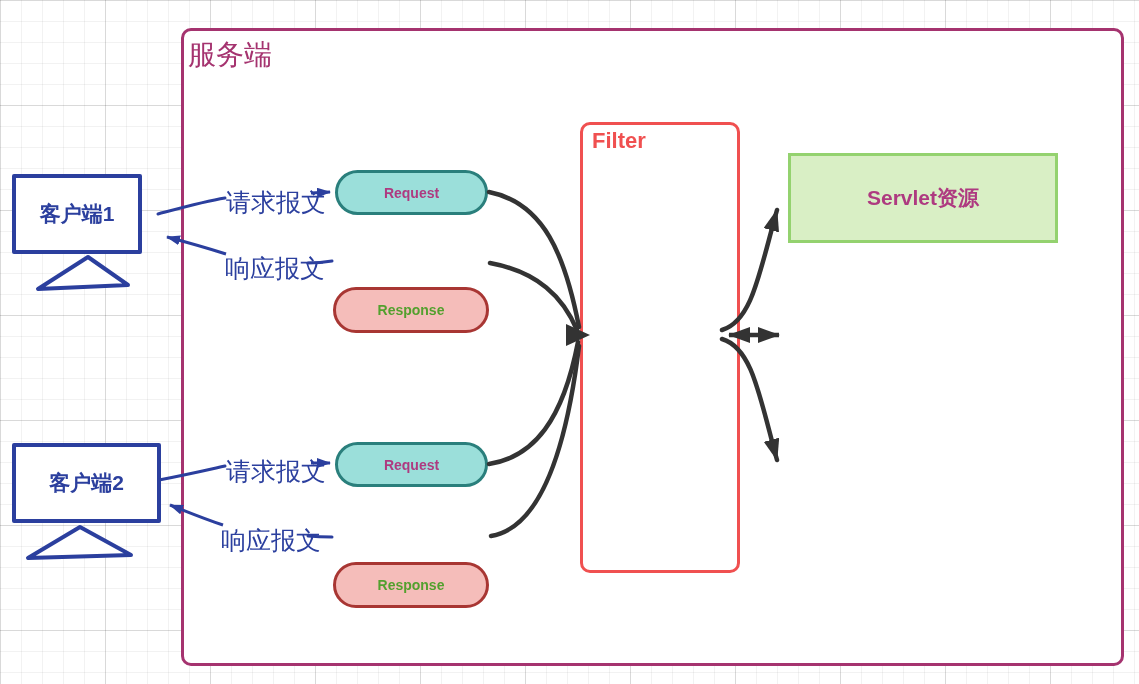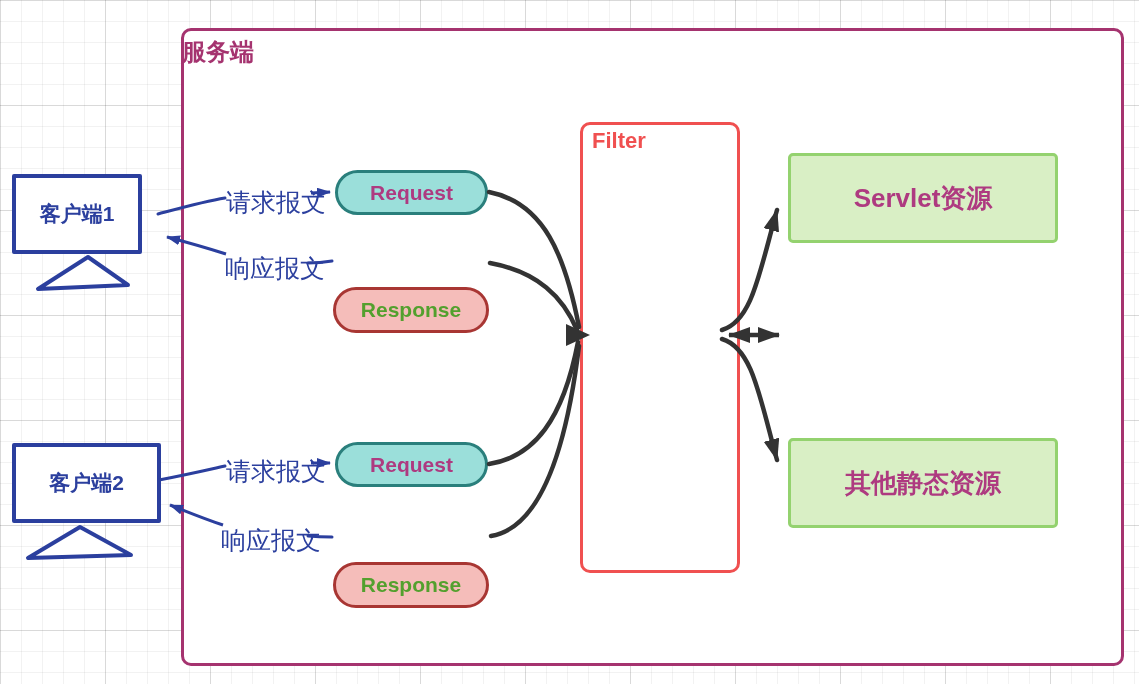--- a/index.html
+++ b/index.html
@@ -7,43 +7,43 @@
     position:relative;width:1139px;height:684px;overflow:hidden;background-color:#ffffff;
     background-image:
       linear-gradient(to right, rgba(0,0,0,0.10) 1px, transparent 1px),
       linear-gradient(to bottom, rgba(0,0,0,0.10) 1px, transparent 1px),
       linear-gradient(to right, rgba(0,0,0,0.05) 1px, transparent 1px),
       linear-gradient(to bottom, rgba(0,0,0,0.05) 1px, transparent 1px);
     background-size:105px 105px,105px 105px,21px 21px,21px 21px;
   }
   .abs{position:absolute;box-sizing:border-box;}
   .server-box{left:181px;top:28px;width:943px;height:638px;background:#fff;border:3px solid #A5336F;border-radius:10px;z-index:1;}
-  .server-title{left:182px;top:36px;font-size:24px;font-weight:bold;color:#A5336F;z-index:3;}
+  .server-title{left:188px;top:36px;font-size:28px;font-weight:normal;color:#A5336F;z-index:3;}
   .client{background:#fff;border:4px solid #2B3F9E;display:flex;align-items:center;justify-content:center;
           font-size:21px;font-weight:bold;color:#2B3F9E;z-index:3;border-radius:2px;}
   .client1{left:12px;top:174px;width:130px;height:80px;}
   .client2{left:12px;top:443px;width:149px;height:80px;}
   .filter-box{left:580px;top:122px;width:160px;height:451px;border:3px solid #F05050;border-radius:10px;z-index:2;}
   .filter-title{left:592px;top:128px;font-size:22px;font-weight:bold;color:#F05050;z-index:3;}
   .dofilter{left:588px;top:298px;width:134px;height:74px;background:#fff;border:3.5px solid #A8327E;border-radius:9px;
             display:flex;align-items:center;justify-content:center;font-size:22px;font-weight:bold;color:#A8327E;z-index:3;}
-  .pill{border-radius:23px;display:flex;align-items:center;justify-content:center;font-size:21px;font-weight:bold;z-index:3;}
+  .pill{border-radius:23px;display:flex;align-items:center;justify-content:center;font-size:14px;font-weight:bold;z-index:3;}
   .pill.request{background:#9BDFDA;border:3.5px solid #2A7F7C;color:#AE3A80;}
   .pill.response{background:#F5BDBA;border:3.5px solid #A83633;color:#53A02E;margin-top:48px;}
   .req1{left:335px;top:170px;width:153px;height:45px;}
   .resp1{left:333px;top:239px;width:156px;height:46px;}
   .req2{left:335px;top:442px;width:153px;height:45px;}
   .resp2{left:333px;top:514px;width:156px;height:46px;}
   .flowlabel{font-size:25px;font-weight:normal;color:#2B3F9E;z-index:3;white-space:nowrap;}
   .lbl-req1{left:226px;top:186px;}
   .lbl-resp1{left:225px;top:252px;}
   .lbl-req2{left:226px;top:455px;}
   .lbl-resp2{left:221px;top:524px;}
-  .resource{left:788px;width:270px;background:#D9EFC5;border:3px solid #94D26F;border-radius:5px;
-            display:flex;align-items:center;justify-content:center;font-size:26px;font-weight:bold;color:#AE3A80;z-index:3;}
+  .resource{left:788px;width:270px;background:#D9EFC5;border:3px solid #94D26F;border-radius:0;
+            display:flex;align-items:center;justify-content:center;font-size:21px;font-weight:bold;color:#AE3A80;z-index:3;}
   .res1{top:153px;height:90px;}
   .res2{top:288px;height:92px;}
   .res3{top:438px;height:90px;}
   svg.overlay{position:absolute;left:0;top:0;z-index:4;pointer-events:none;}
 </style>
 </head>
 <body>
 
 <div class="canvas">
 
@@ -75,23 +75,20 @@
   </div>
 
   <div class="abs flowlabel lbl-req1">请求报文</div>
   <div class="abs flowlabel lbl-resp1">响应报文</div>
   <div class="abs flowlabel lbl-req2">请求报文</div>
   <div class="abs flowlabel lbl-resp2">响应报文</div>
 
   <div class="abs resource res1">
     <span>Servlet资源</span>
   </div>
-  <div class="abs resource res3">
-    <span>其他静态资源</span>
-  </div>
 
   <svg class="overlay" width="1139" height="684" viewBox="0 0 1139 684">
     <defs>
       <marker id="ab" markerUnits="userSpaceOnUse" markerWidth="26" markerHeight="20" refX="21" refY="8" orient="auto">
         <path d="M0,0 L22,8 L0,16 z" fill="#333333"></path>
       </marker>
       <marker id="abs2" markerUnits="userSpaceOnUse" markerWidth="26" markerHeight="20" refX="21" refY="8" orient="auto-start-reverse">
         <path d="M0,0 L22,8 L0,16 z" fill="#333333"></path>
       </marker>
       <marker id="ablue" markerUnits="userSpaceOnUse" markerWidth="18" markerHeight="14" refX="13" refY="5" orient="auto">

